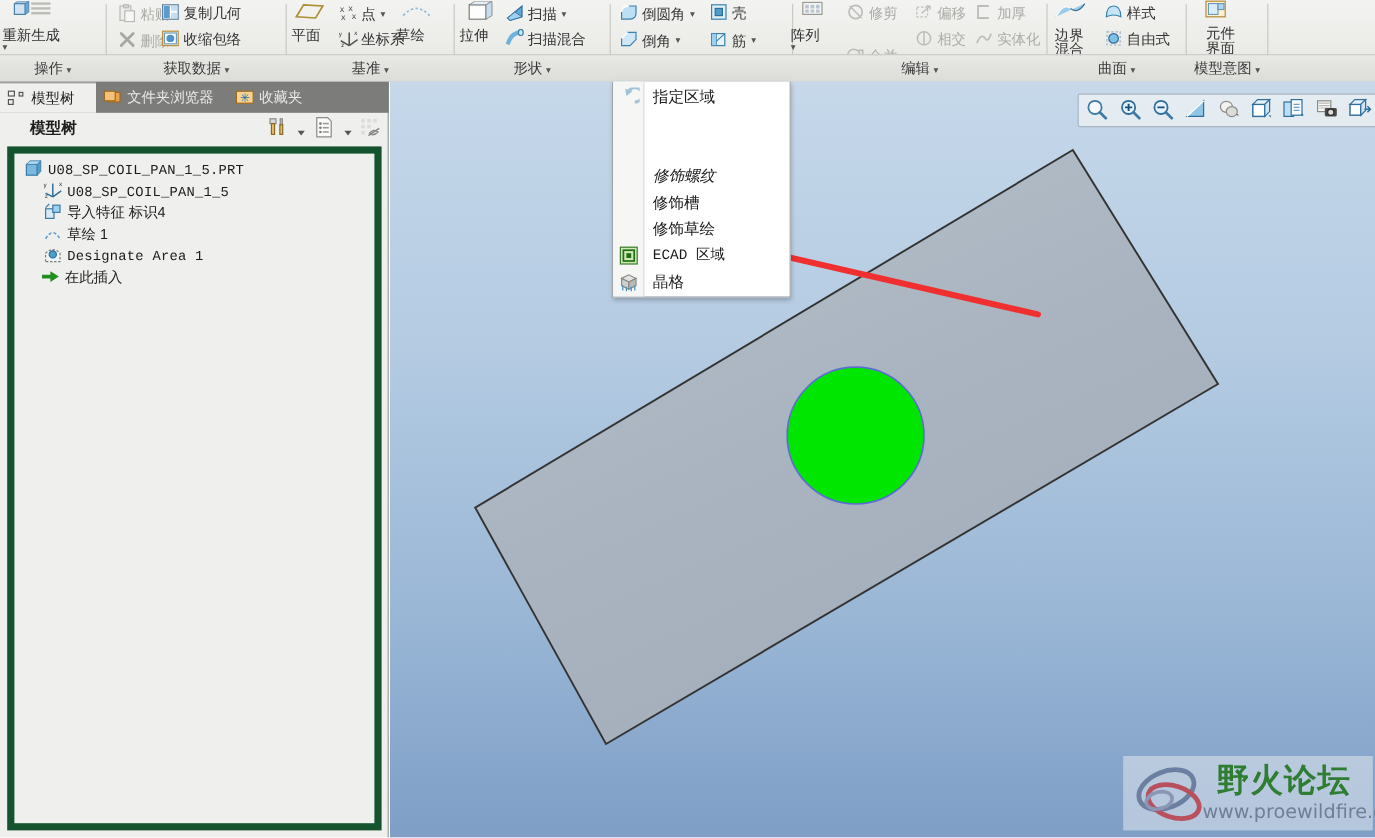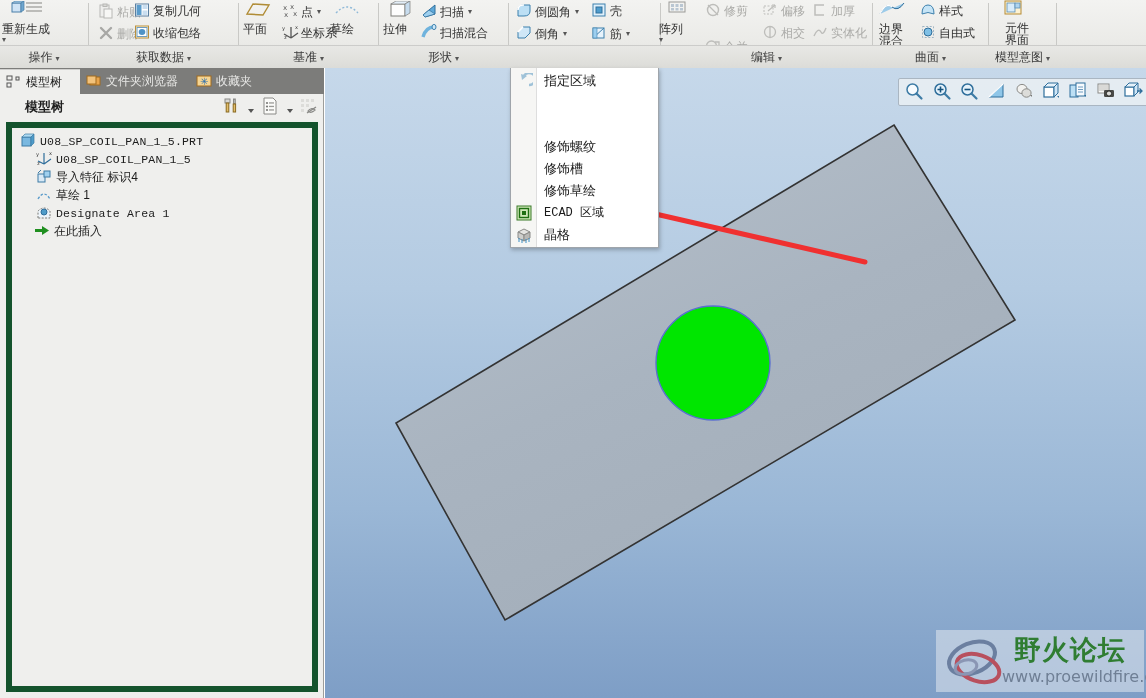--- a/index.html
+++ b/index.html
@@ -820,21 +820,21 @@
         <svg width="18" height="16" viewBox="0 0 18 16">
           <path d="M14 12 A6 6 0 1 0 9 3" stroke="#9fc2d8" stroke-width="2.6" fill="none"></path>
           <polygon points="6,1 12,3 7,7" fill="#9fc2d8"></polygon>
         </svg>
       </span>
       <span class="mi-label">指定区域</span>
     </div>
 
 
 
-    <div class="menu-item" style="top:68px;">
+    <div class="menu-item" style="top:68px;font-style:italic;">
       <span class="mi-label">修饰螺纹</span>
     </div>
 
     <div class="menu-item" style="top:90px;">
       <span class="mi-label">修饰槽</span>
     </div>
 
     <div class="menu-item" style="top:112px;">
       <span class="mi-label">修饰草绘</span>
     </div>

